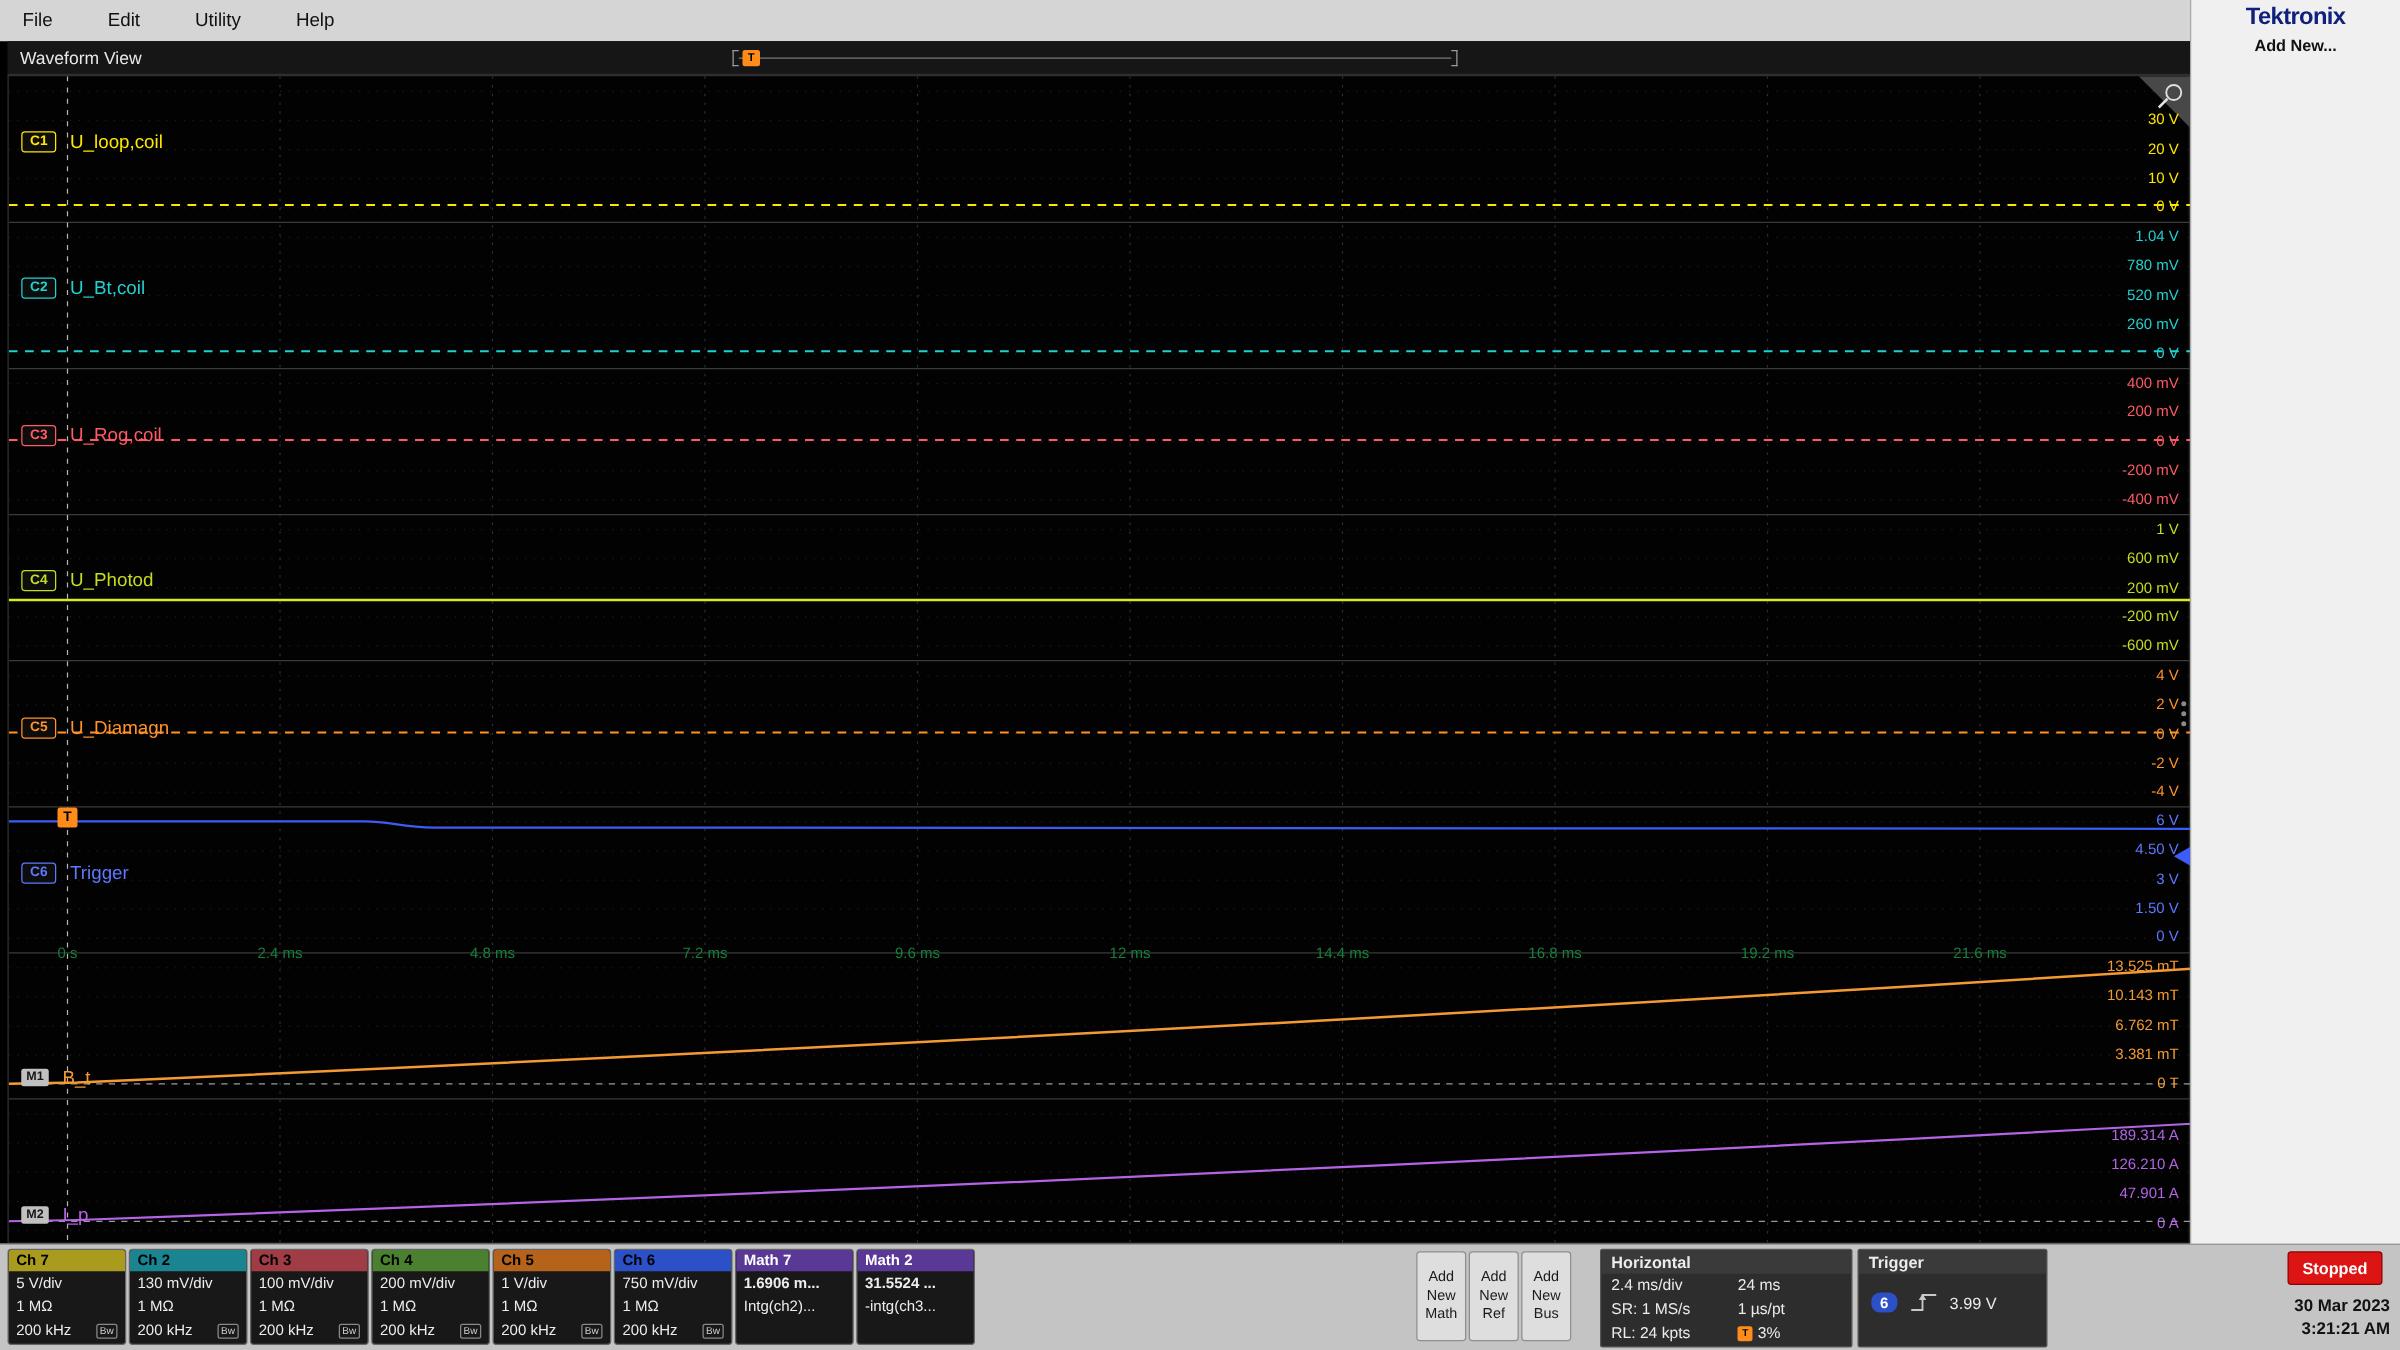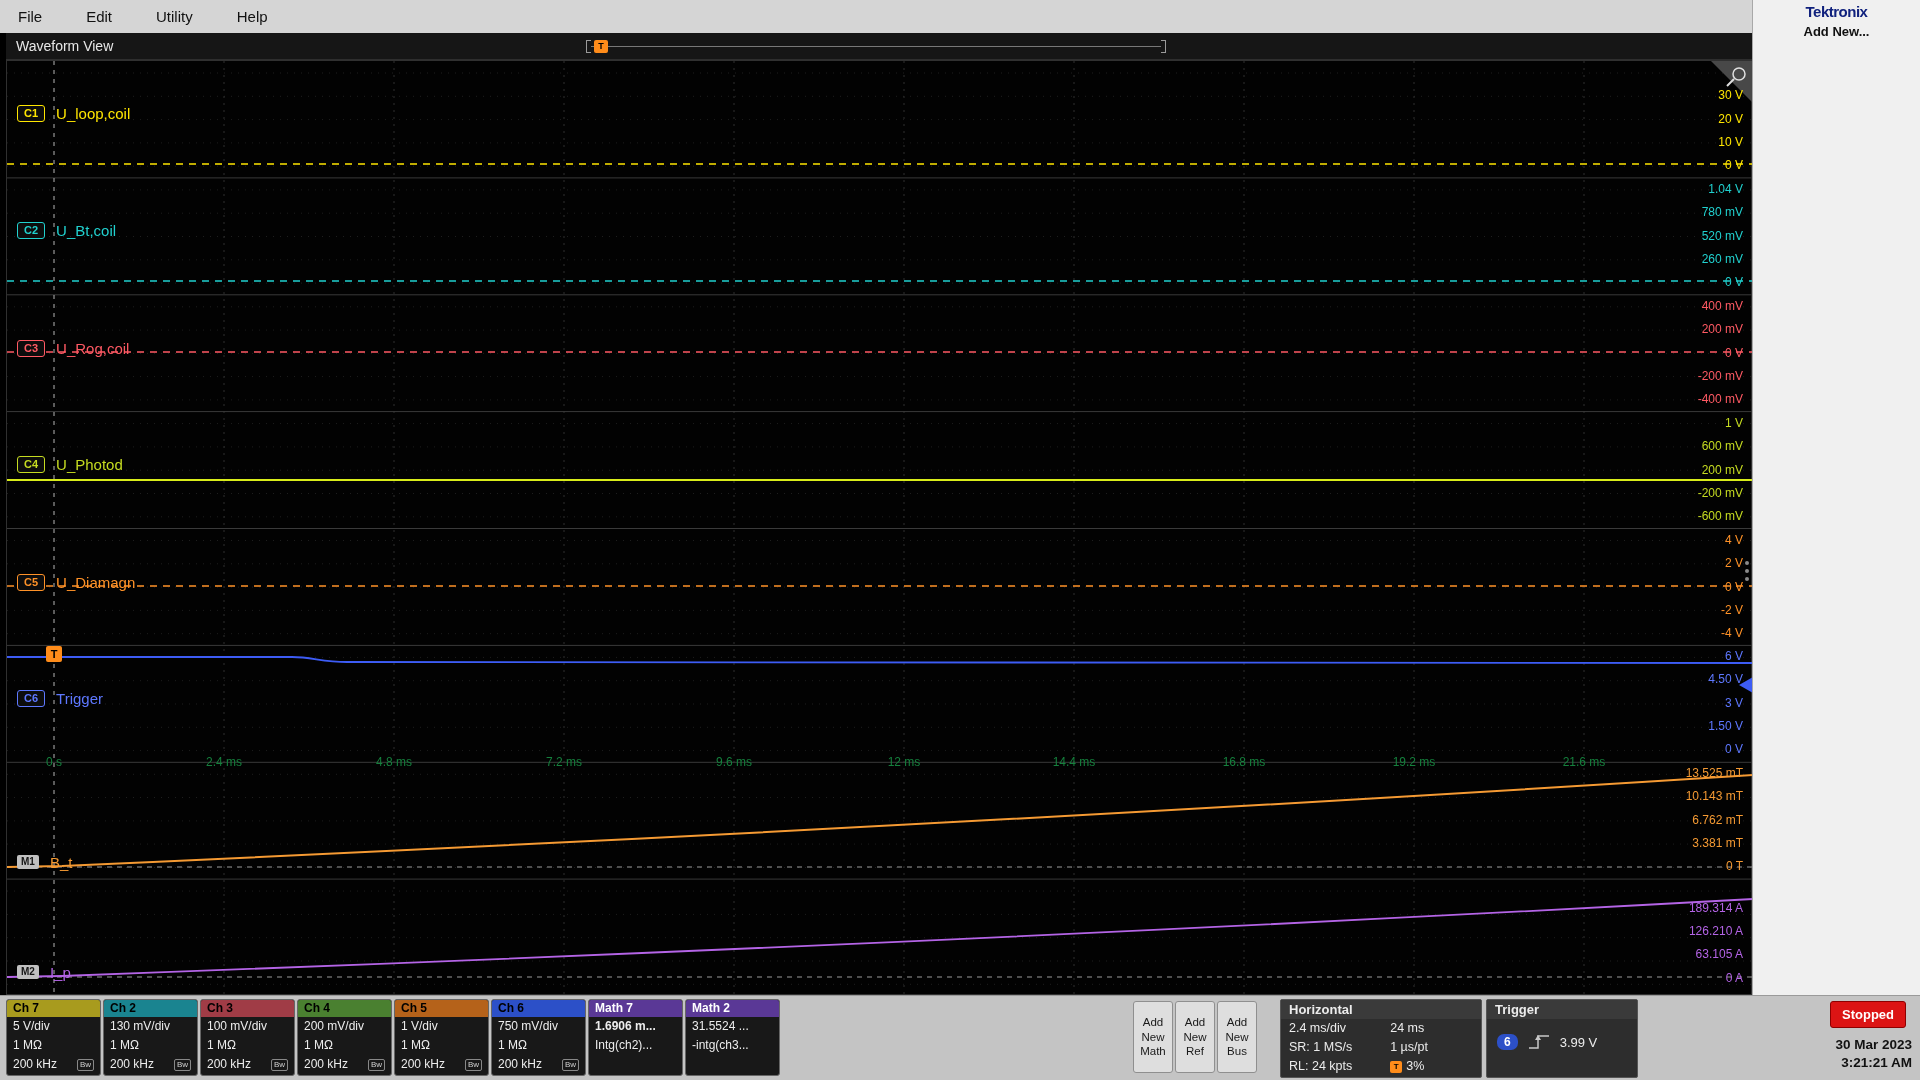--- a/index.html
+++ b/index.html
@@ -53,21 +53,21 @@
   .wf-name  { font-size:15px; }
 
   .t-flag { position:absolute; left:39px; top:585px; width:16px; height:16px; background:#ff8c1a; border-radius:2px;
             color:#000; font-size:11px; font-weight:bold; text-align:center; line-height:16px; }
 
   #splitter { position:absolute; left:1744px; top:528px; width:6px; height:26px; }
   #splitter .dot { position:absolute; left:1px; width:4px; height:4px; border-radius:50%; background:#8a8a8a; }
 
   
   #sidebar { position:absolute; left:1752px; top:0; width:168px; height:995px; background:#f0f0f0; border-left:1px solid #a8a8a8; }
-  #brand { margin-top:3px; text-align:center; font-size:15px; font-weight:bold; color:#10217d; letter-spacing:-0.5px; }
+  #brand { margin-top:3px; text-align:center; font-size:19px; font-weight:bold; color:#10217d; letter-spacing:-0.5px; }
   #addnew { margin-top:4px; text-align:center; font-size:13px; font-weight:bold; color:#111; }
   #side-grid { display:grid; grid-template-columns:1fr 1fr; gap:8px 8px; margin:10px 11px; }
   .side-btn { background:#fbfbfb; border:1px solid #8f8f8f; border-radius:4px; color:#1a1a1a; font-size:13px;
               min-height:30px; display:flex; align-items:center; justify-content:center; text-align:center; padding:2px; }
   .side-btn.tall { min-height:42px; }
 
   
   #bottombar { position:absolute; left:0; top:995px; width:1920px; height:85px; background:#c4c4c4; border-top:1px solid #9a9a9a; }
   .badge { position:absolute; top:3px; width:95px; height:77px; background:#181818; border:1px solid #666; border-radius:3px; overflow:hidden; }
   .badge-h { height:17px; font-size:12px; font-weight:bold; color:#000; padding:1px 6px; }
@@ -269,21 +269,21 @@
     <span class="scale-label col-c6" style="top:681px">0 V</span>
 
     <span class="scale-label col-m1" style="top:705px">13.525 mT</span>
     <span class="scale-label col-m1" style="top:728px">10.143 mT</span>
     <span class="scale-label col-m1" style="top:752px">6.762 mT</span>
     <span class="scale-label col-m1" style="top:775px">3.381 mT</span>
     <span class="scale-label col-m1" style="top:798px">0 T</span>
 
     <span class="scale-label col-m2" style="top:840px">189.314 A</span>
     <span class="scale-label col-m2" style="top:863px">126.210 A</span>
-    <span class="scale-label col-m2" style="top:886px">63.105 A</span>
+    <span class="scale-label col-m2" style="top:886px">47.901 A</span>
     <span class="scale-label col-m2" style="top:910px">0 A</span>
 
     <span class="time-label" style="left:7px">0 s</span>
     <span class="time-label" style="left:177px">2.4 ms</span>
     <span class="time-label" style="left:347px">4.8 ms</span>
     <span class="time-label" style="left:517px">7.2 ms</span>
     <span class="time-label" style="left:687px">9.6 ms</span>
     <span class="time-label" style="left:857px">12 ms</span>
     <span class="time-label" style="left:1027px">14.4 ms</span>
     <span class="time-label" style="left:1197px">16.8 ms</span>
@@ -360,21 +360,21 @@
       </div>
   </div>
 
   <div class="badge" style="left:588px">
     <div class="badge-h bh-math">Math 7</div>
     <div class="badge-r" style="font-weight:bold">1.6906 m...</div>
     <div class="badge-r">Intg(ch2)...</div>
   </div>
   <div class="badge" style="left:685px">
     <div class="badge-h bh-math">Math 2</div>
-    <div class="badge-r" style="font-weight:normal">31.5524 ...</div>
+    <div class="badge-r" style="font-weight:bold">31.5524 ...</div>
     <div class="badge-r">-intg(ch3...</div>
   </div>
 
   <div class="add-btn" style="left:1133px">Add New Math</div>
   <div class="add-btn" style="left:1175px">Add New Ref</div>
   <div class="add-btn" style="left:1217px">Add New Bus</div>
 
   <div class="panel" style="left:1280px;width:202px">
     <div class="panel-h">Horizontal</div>
     <div class="panel-row">

